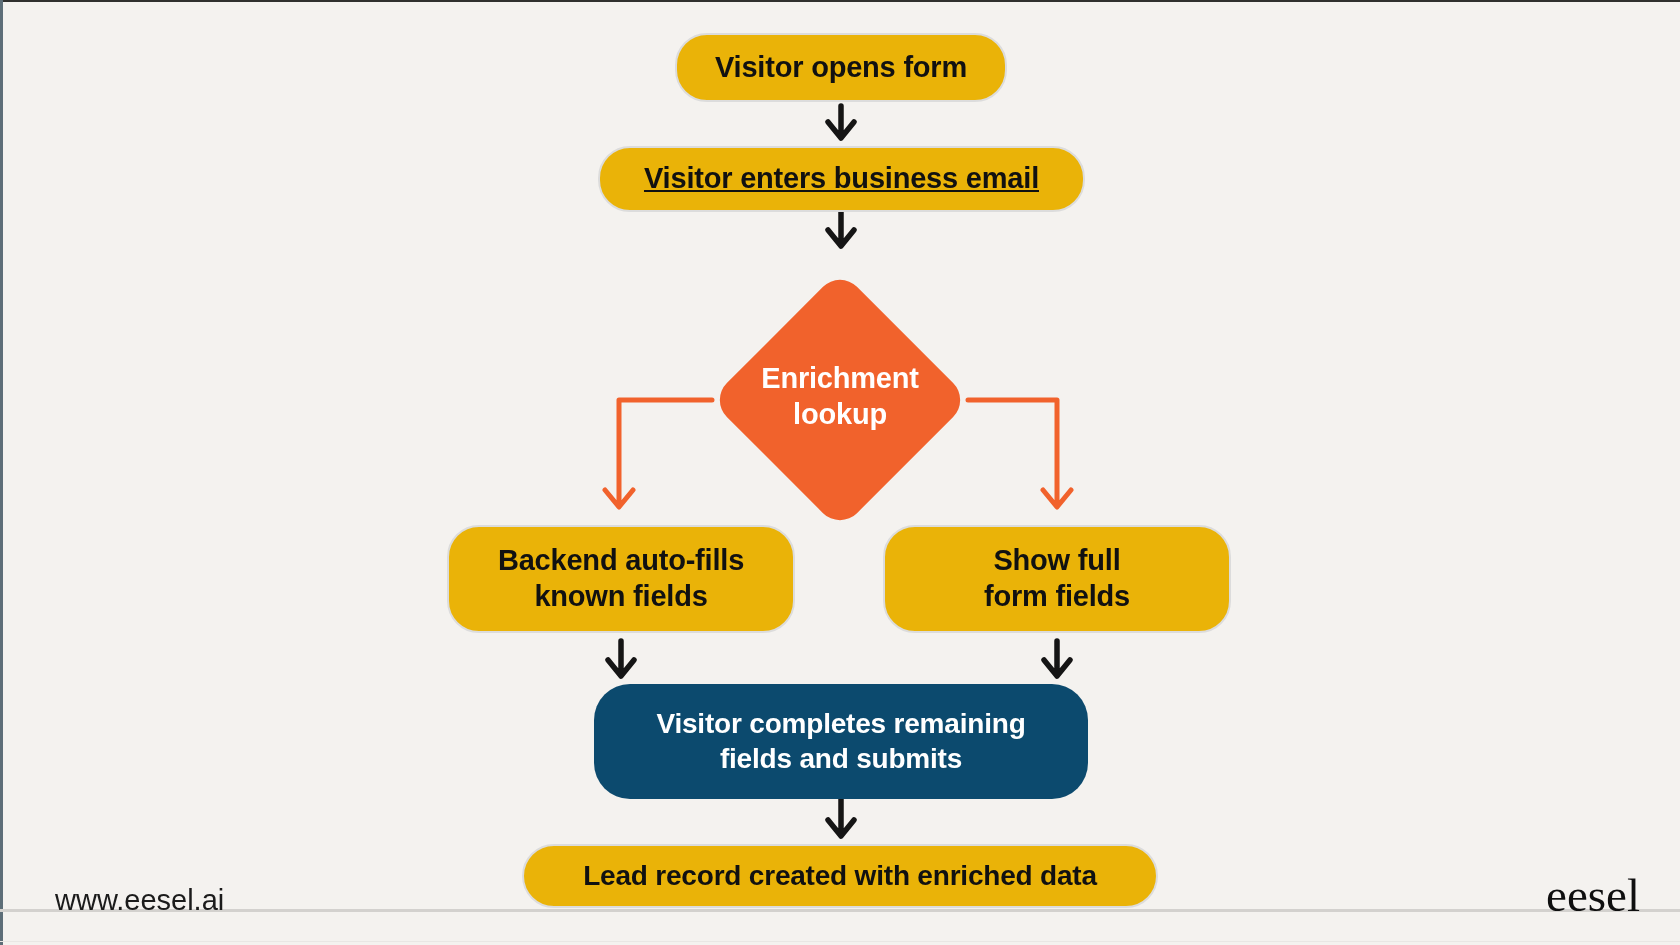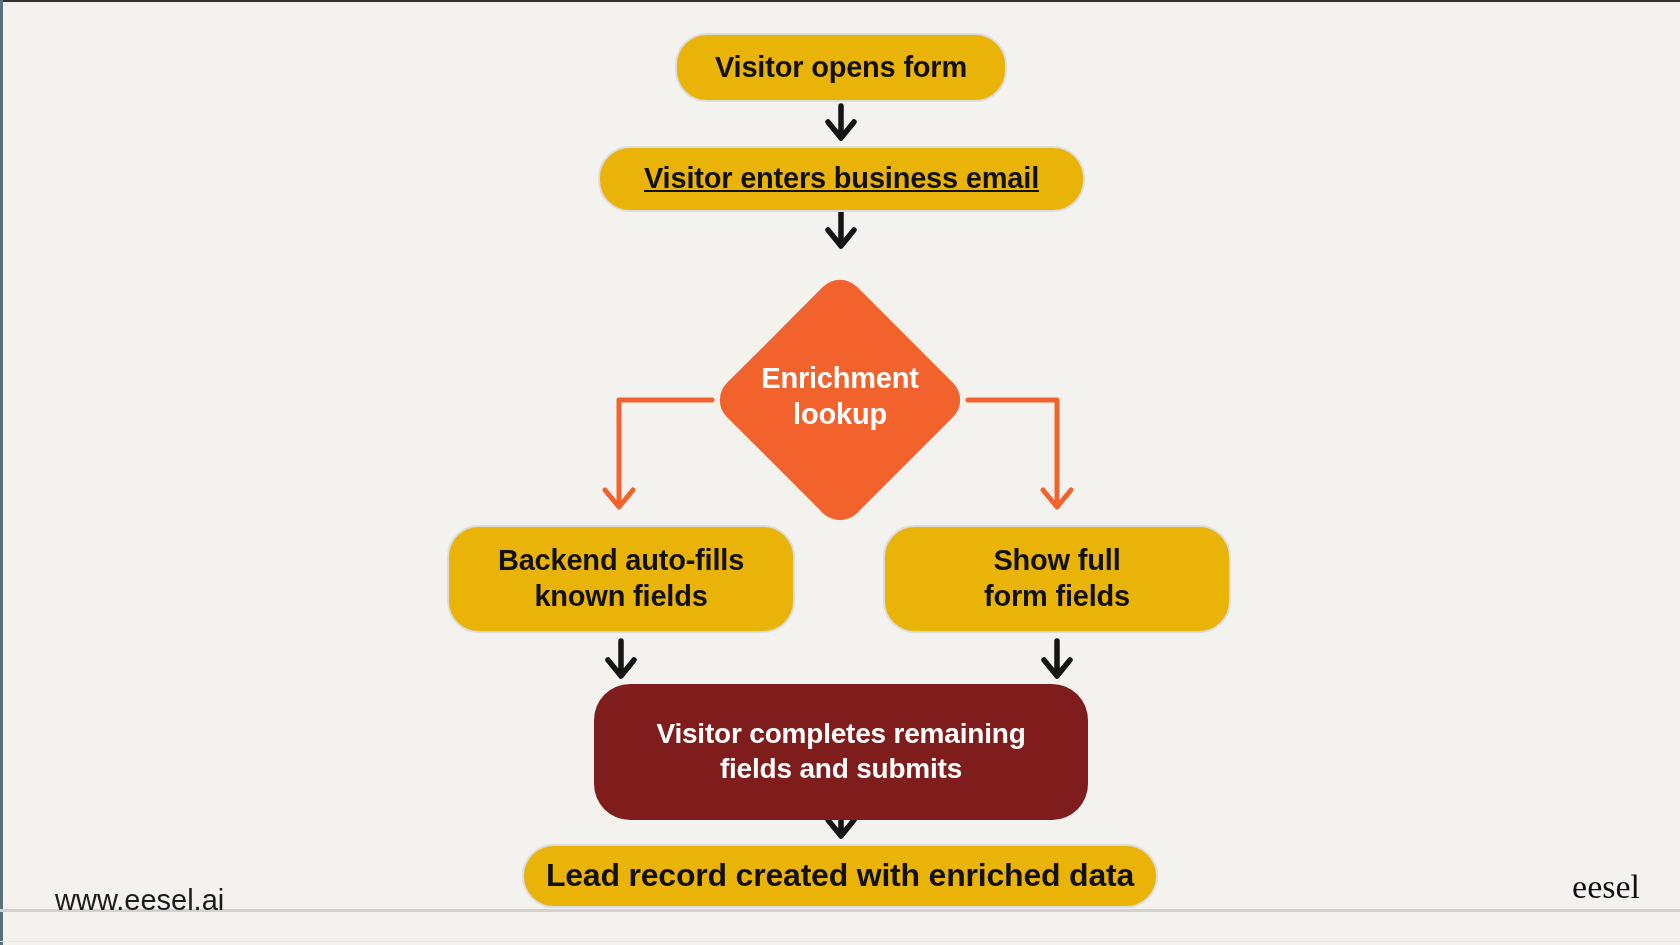--- a/index.html
+++ b/index.html
@@ -18,24 +18,24 @@
     background:#eab308; border:2px solid #dcdcdc; border-radius:32px;
     display:flex; align-items:center; justify-content:center;
     text-align:center; font-weight:bold; color:#111111;
     font-size:29px; line-height:1.24; white-space:pre-line;
     letter-spacing:-0.2px;
   }
   #node-step1  { left:675px; top:33px;  width:332px; height:69px; }
   #node-step2  { left:598px; top:146px; width:487px; height:66px;text-decoration:underline; }
   #node-left   { left:447px; top:525px; width:348px; height:108px; }
   #node-right  { left:883px; top:525px; width:348px; height:108px; }
-  #node-merge  { left:594px; top:684px; width:494px; height:136px;
-                 background:#7f1d1d; border:none; border-radius:36px;
+  #node-merge  { left:594px; top:684px; width:494px; height:115px;
+                 background:#0c4a6e; border:none; border-radius:36px;
                  color:#ffffff; font-size:28px; }
-  #node-result { left:522px; top:844px; width:636px; height:64px; font-size:32px; }
+  #node-result { left:522px; top:844px; width:636px; height:64px; font-size:28px; }
 
   .diamond {
     position:absolute; left:748px; top:308px; width:184px; height:184px;
     background:#f1622c; border-radius:24px; transform:rotate(45deg);
   }
   .diamond-label {
     position:absolute; left:715px; top:360px; width:250px;
     text-align:center; color:#ffffff; font-weight:bold;
     font-size:29px; line-height:1.25; white-space:pre-line;
     letter-spacing:-0.2px;
@@ -46,21 +46,21 @@
                   stroke-linecap:round; stroke-linejoin:round; }
   .arrow-orange { stroke:#f1622c; stroke-width:5; fill:none;
                   stroke-linecap:round; stroke-linejoin:round; }
 
   .footer-url {
     position:absolute; left:55px; top:884px;
     font-family:Liberation Sans, sans-serif; font-size:29px; color:#1b1b1b;
   }
   .brand {
     position:absolute; right:40px; top:868px;
-    font-family:"Liberation Serif", serif; font-size:34px; color:#0f0f0f;
+    font-family:"Liberation Serif", serif; font-size:47px; color:#0f0f0f;
   }
 </style>
 </head>
 <body>
 
 <div class="canvas">
 
   <div class="edge-top"></div>
   <div class="edge-left"></div>
   <div class="rule-bottom"></div>

